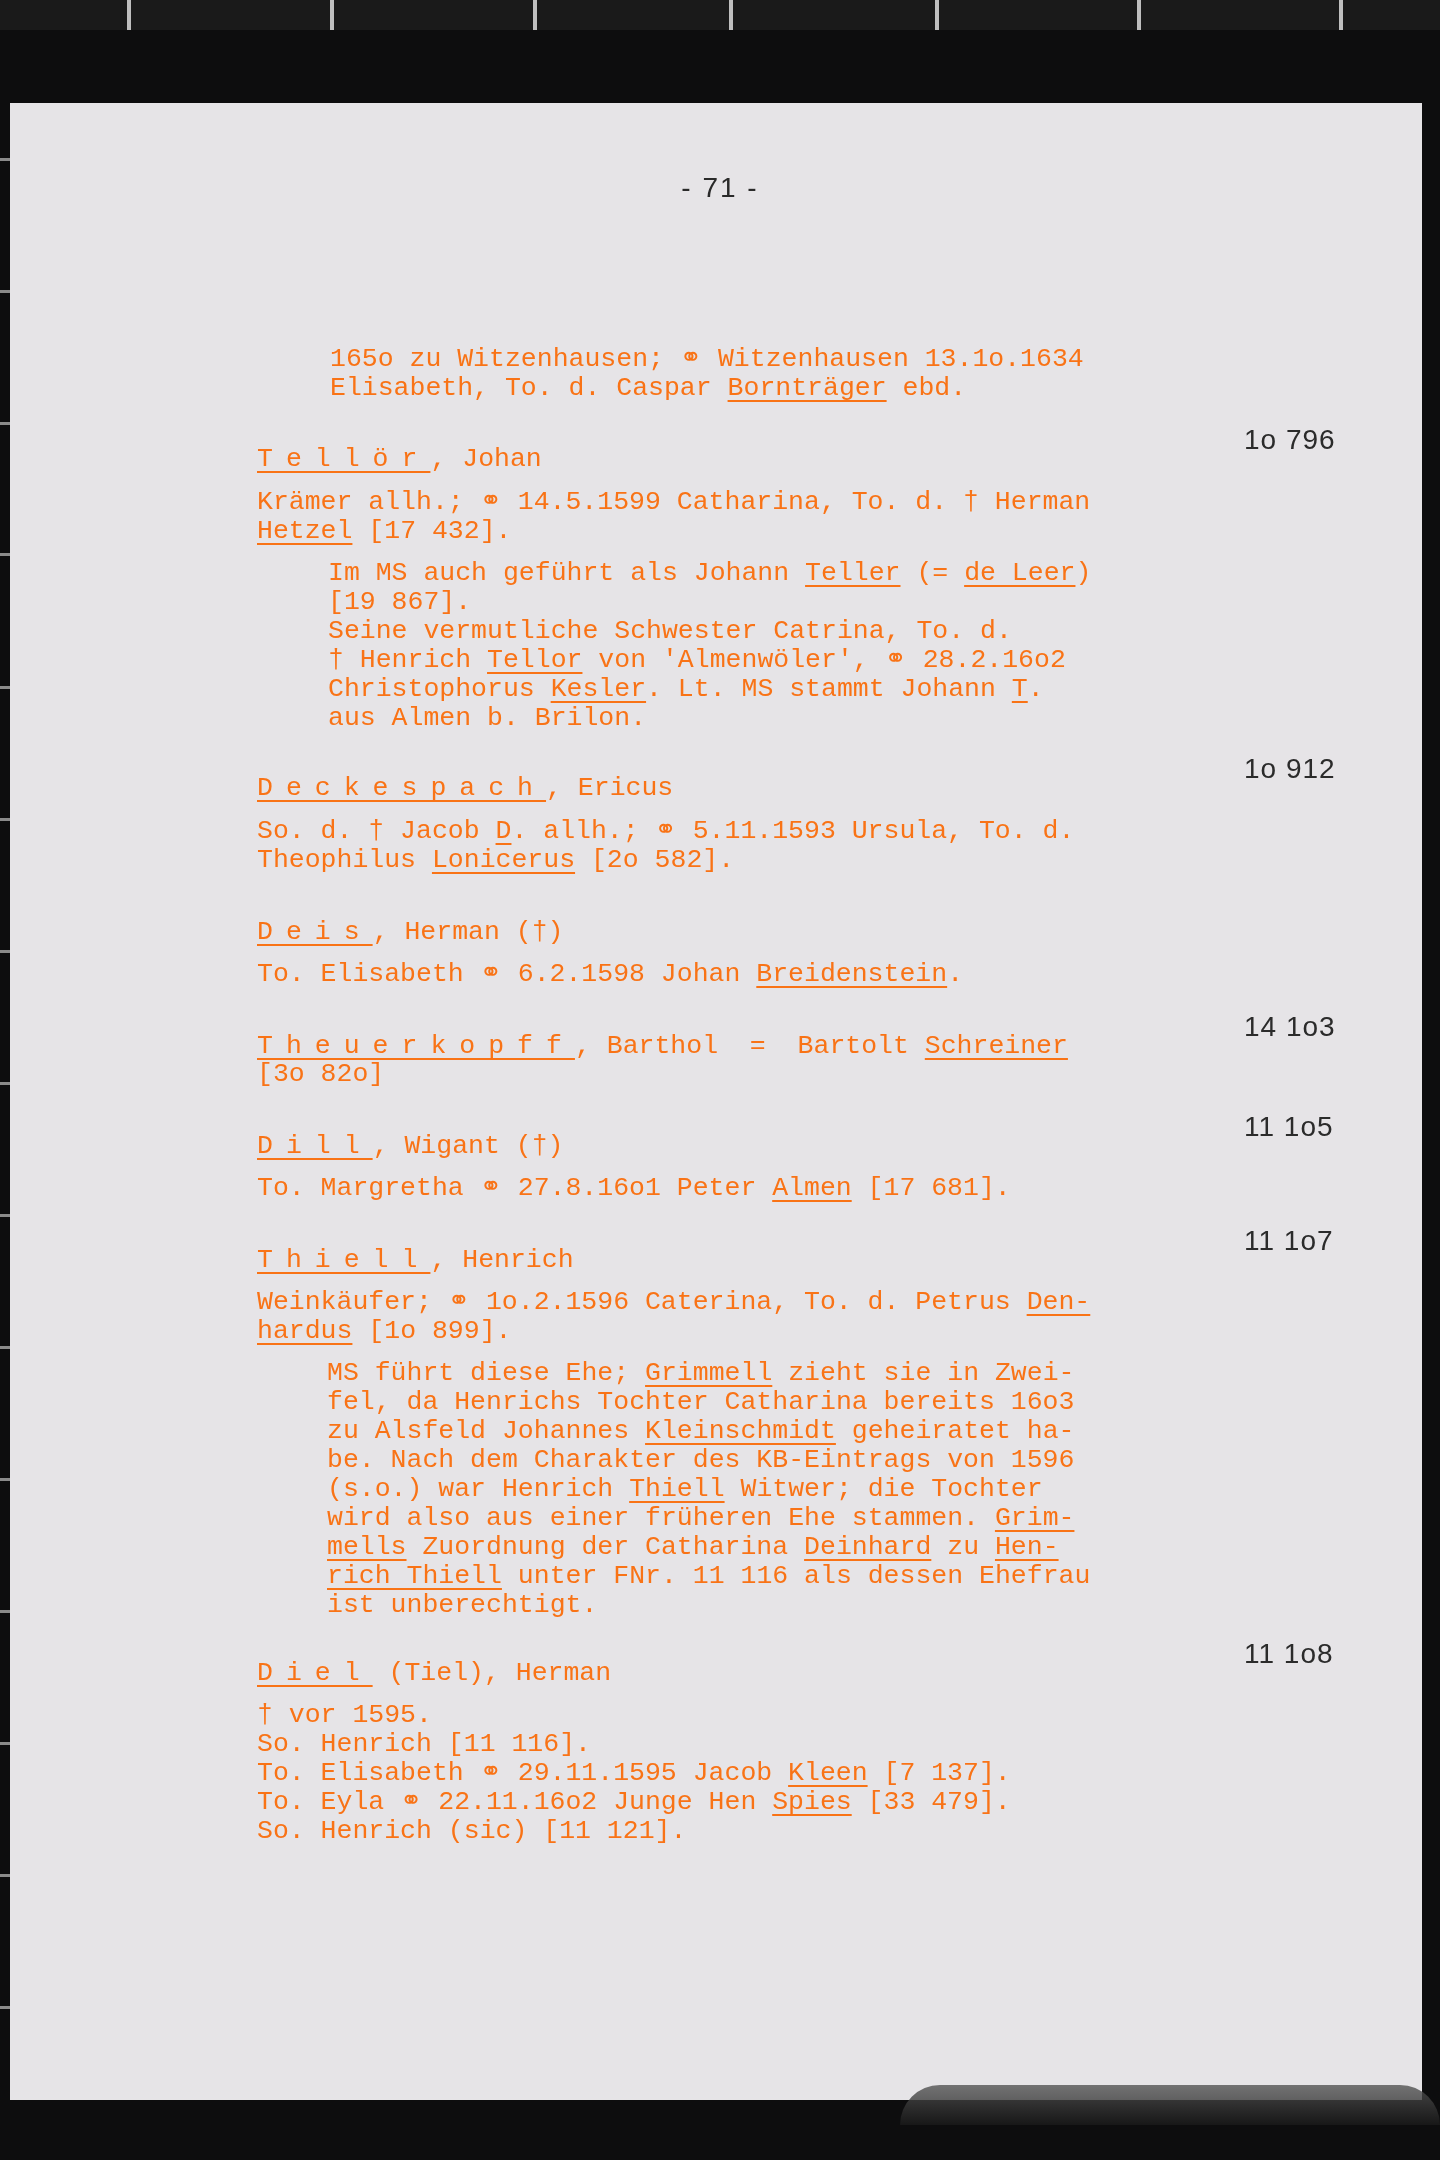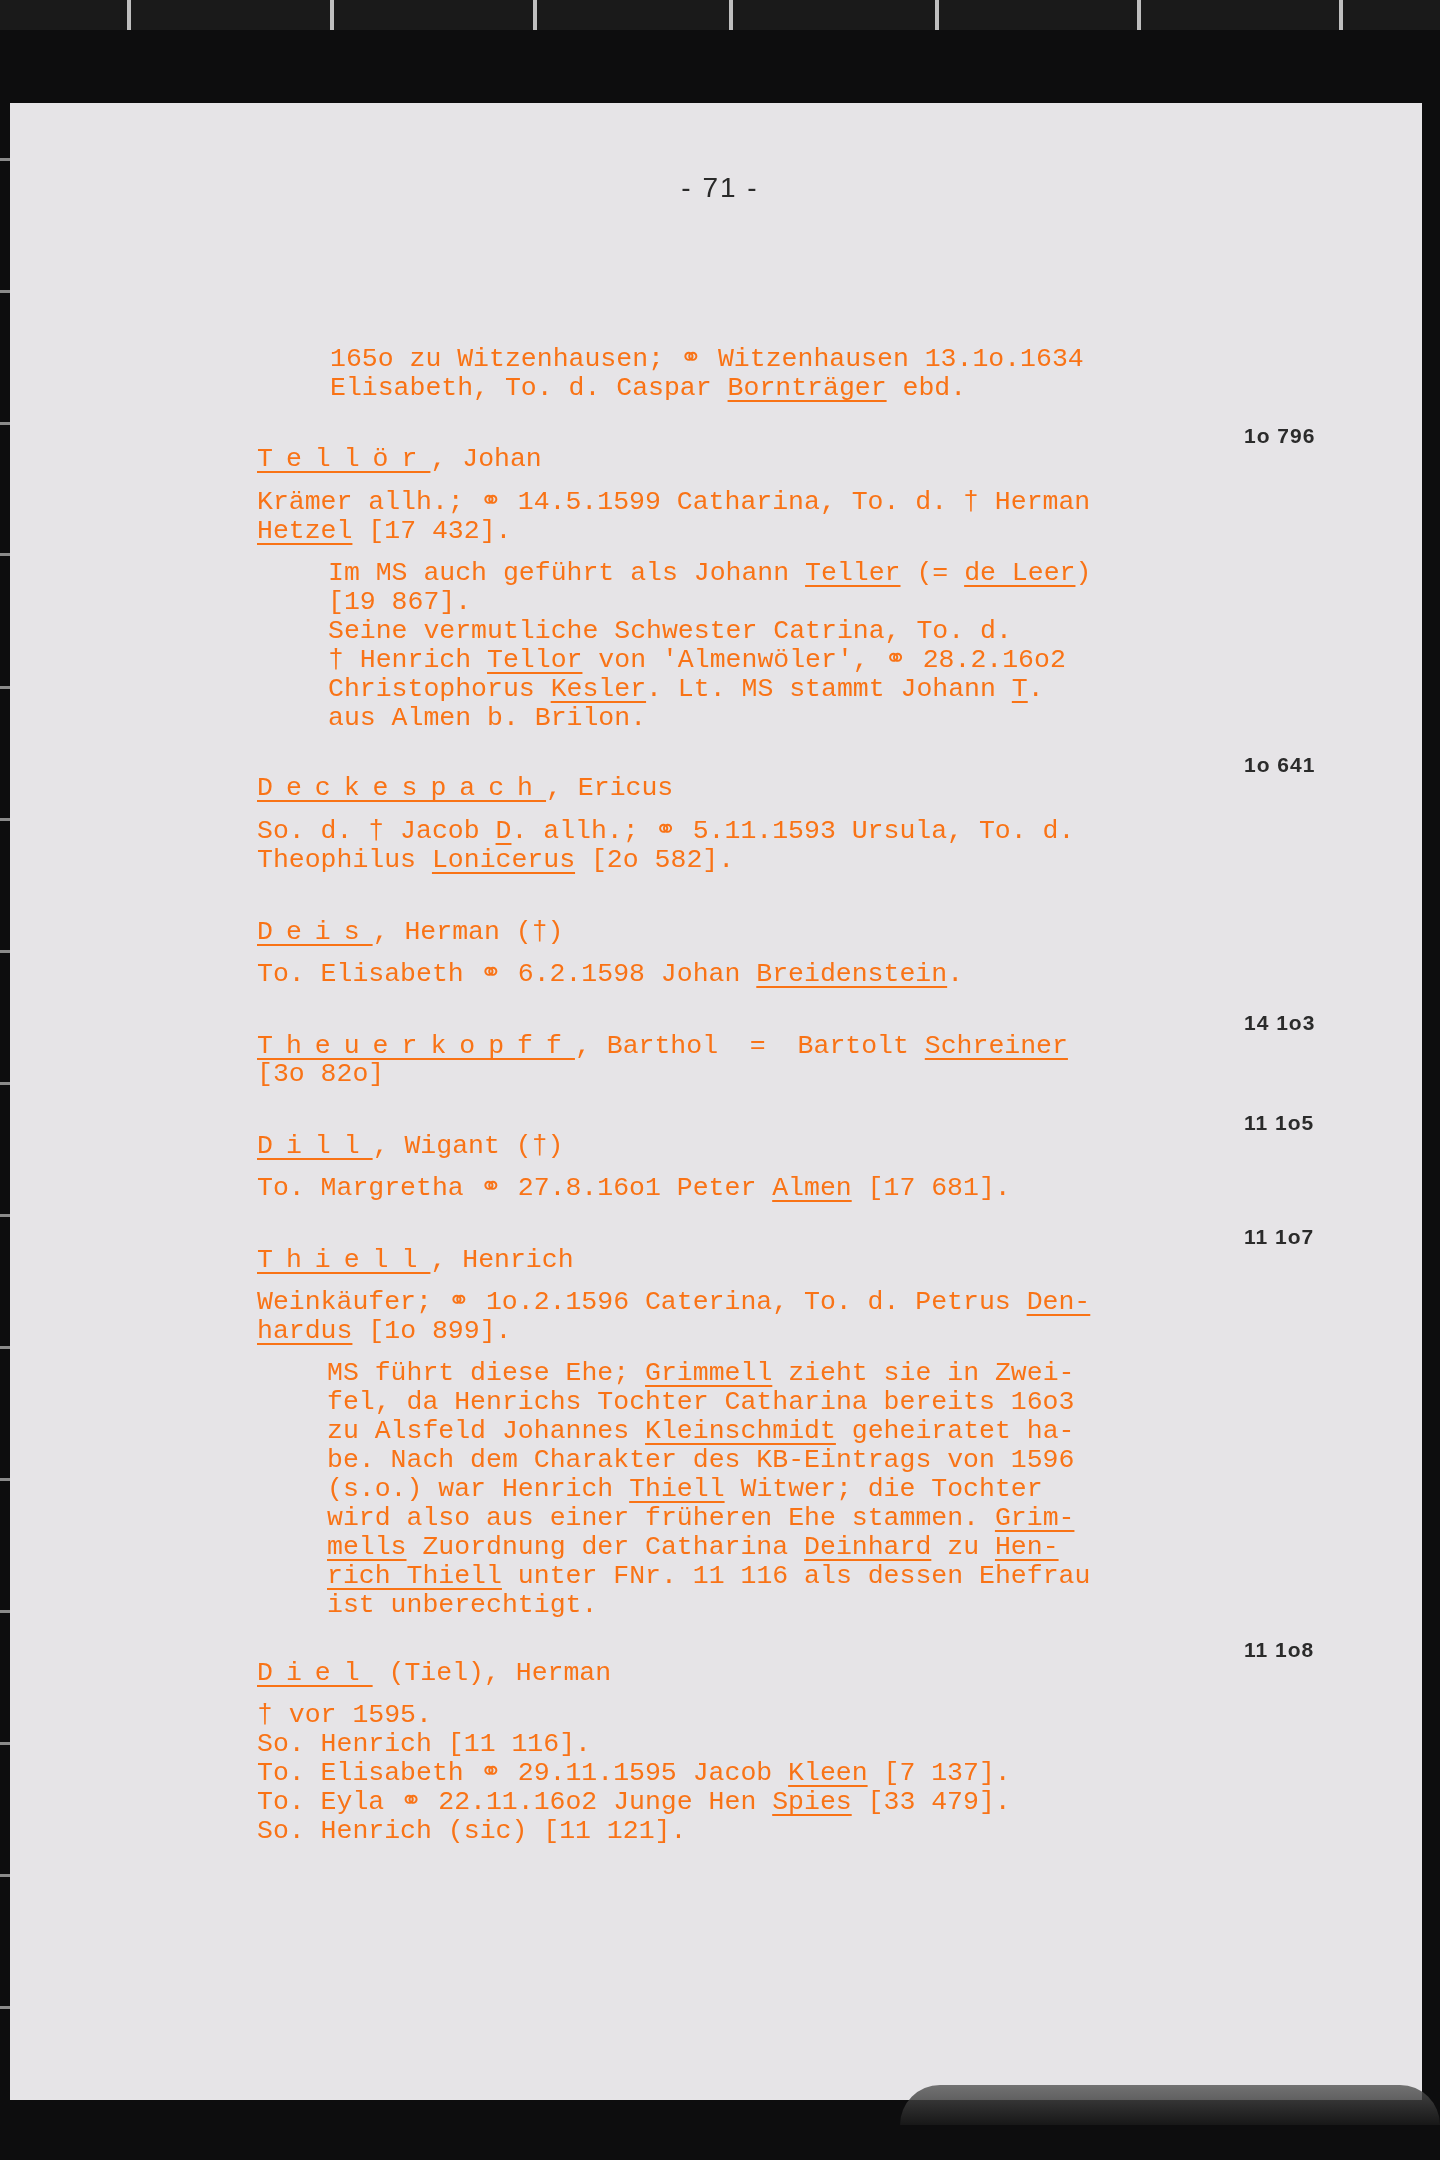--- a/index.html
+++ b/index.html
@@ -26,21 +26,21 @@
     position: absolute; top: 172px; left: 0; width: 1440px; text-align: center;
     font-size: 28px; color: #2a2a2a; font-family: "Liberation Sans", sans-serif; letter-spacing: 2px;
   }
   .tx {
     position: absolute; color: #f97316; font-size: 26.5px; line-height: 29px;
     white-space: pre; font-family: "Liberation Mono", monospace; margin-top: 22px;
   }
   .u { text-decoration: underline; text-decoration-thickness: 2px; text-underline-offset: 5px; }
   .num {
     position: absolute; left: 1244px; font-family: "Liberation Sans", sans-serif;
-    font-size: 21px; color: #2b2b2b; letter-spacing: 1px; white-space: pre; font-weight: bold;
+    font-size: 28px; color: #2b2b2b; letter-spacing: 1px; white-space: pre;
   }
   .sp { letter-spacing: 13px; }
 </style>
 </head>
 <body>
 
 <div class="top-strip">
   <div class="tick" style="left:127px"></div>
   <div class="tick" style="left:330px"></div>
   <div class="tick" style="left:533px"></div>
@@ -78,21 +78,21 @@
 <div class="tx" style="left:257px;top:466px">Krämer allh.; ⚭ 14.5.1599 Catharina, To. d. † Herman</div>
 <div class="tx" style="left:257px;top:495px"><span class="u">Hetzel</span><span> [17 432].</span></div>
 <div class="tx" style="left:328px;top:537px"><span>Im MS auch geführt als Johann </span><span class="u">Teller</span><span> (= </span><span class="u">de Leer</span><span>)</span></div>
 <div class="tx" style="left:328px;top:566px">[19 867].</div>
 <div class="tx" style="left:328px;top:595px">Seine vermutliche Schwester Catrina, To. d.</div>
 <div class="tx" style="left:328px;top:624px"><span>† Henrich </span><span class="u">Tellor</span><span> von 'Almenwöler', ⚭ 28.2.16o2</span></div>
 <div class="tx" style="left:328px;top:653px"><span>Christophorus </span><span class="u">Kesler</span><span>. Lt. MS stammt Johann </span><span class="u">T</span><span>.</span></div>
 <div class="tx" style="left:328px;top:682px">aus Almen b. Brilon.</div>
 
 <div class="tx" style="left:257px;top:752px"><span class="u sp">Deckespach</span><span>, Ericus</span></div>
-<div class="num" style="top:753px">1o 641</div>
+<div class="num" style="top:753px">1o 912</div>
 <div class="tx" style="left:257px;top:795px"><span>So. d. † Jacob </span><span class="u">D</span><span>. allh.; ⚭ 5.11.1593 Ursula, To. d.</span></div>
 <div class="tx" style="left:257px;top:824px"><span>Theophilus </span><span class="u">Lonicerus</span><span> [2o 582].</span></div>
 
 <div class="tx" style="left:257px;top:896px"><span class="u sp">Deis</span><span>, Herman (†)</span></div>
 <div class="tx" style="left:257px;top:938px"><span>To. Elisabeth ⚭ 6.2.1598 Johan </span><span class="u">Breidenstein</span><span>.</span></div>
 
 <div class="tx" style="left:257px;top:1010px"><span class="u sp">Theuerkopff</span><span>, Barthol  =  Bartolt </span><span class="u">Schreiner</span></div>
 <div class="num" style="top:1011px">14 1o3</div>
 <div class="tx" style="left:257px;top:1038px">[3o 82o]</div>
 

